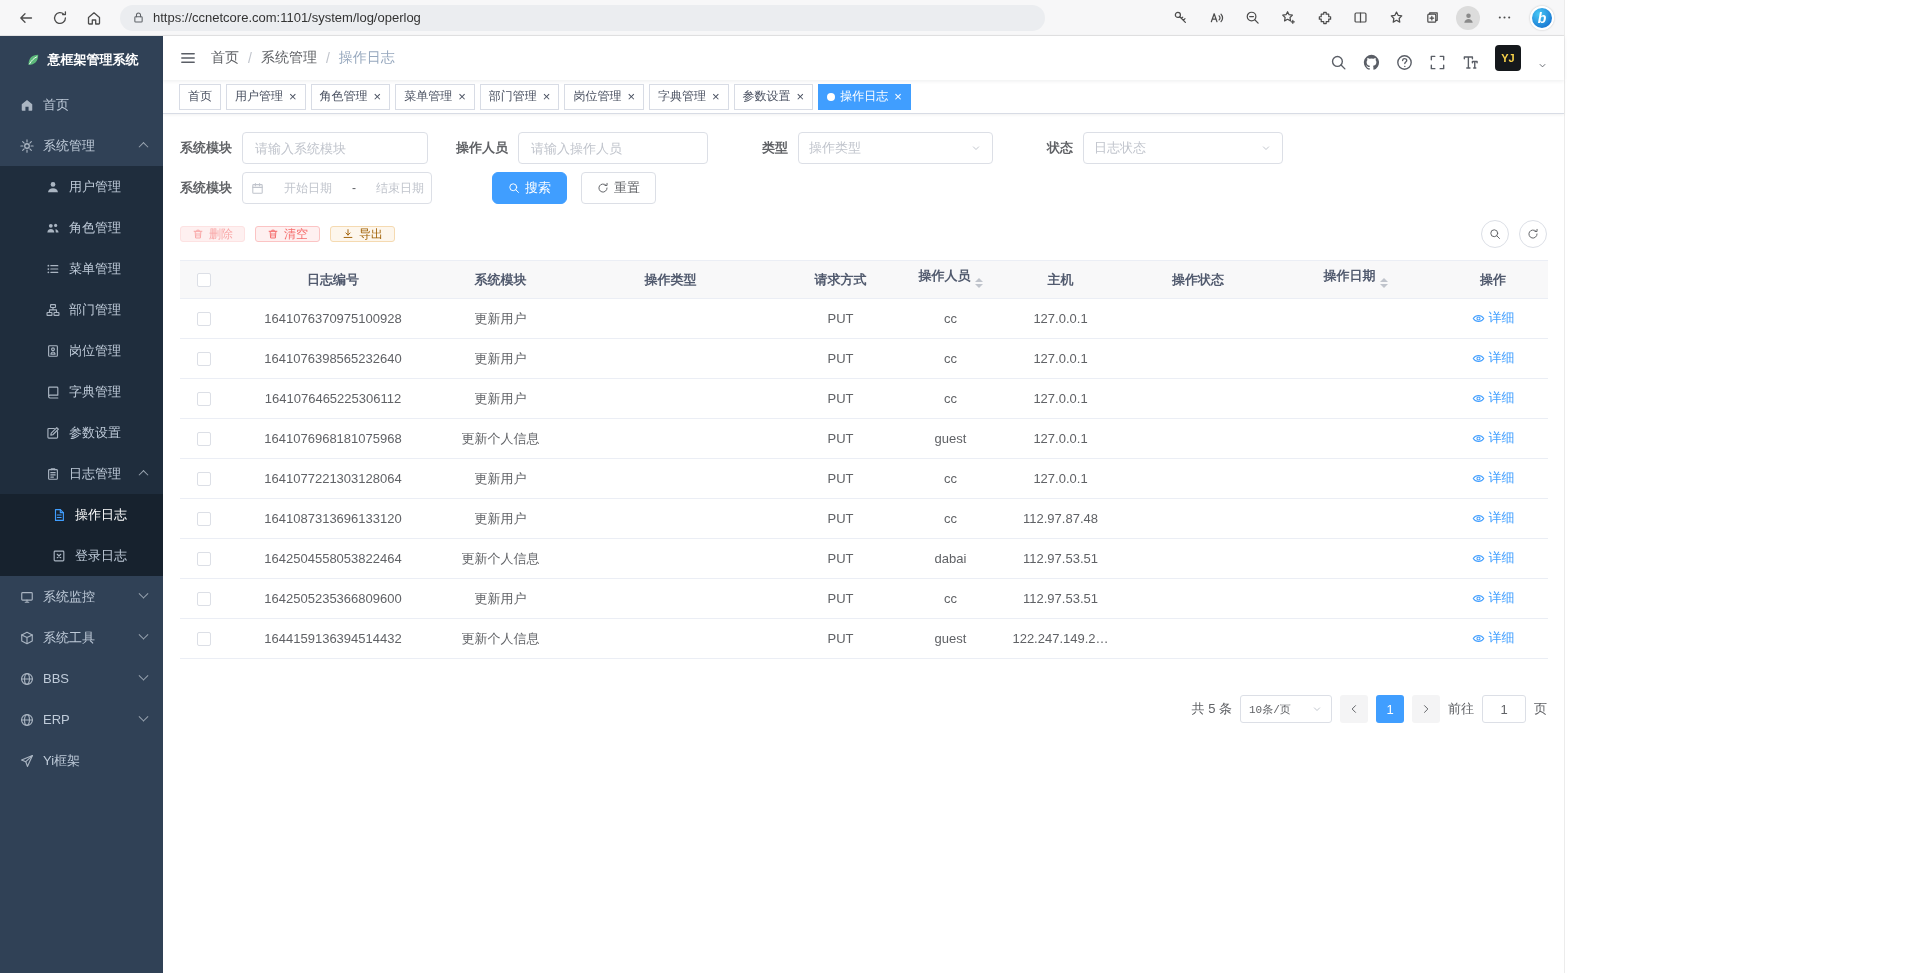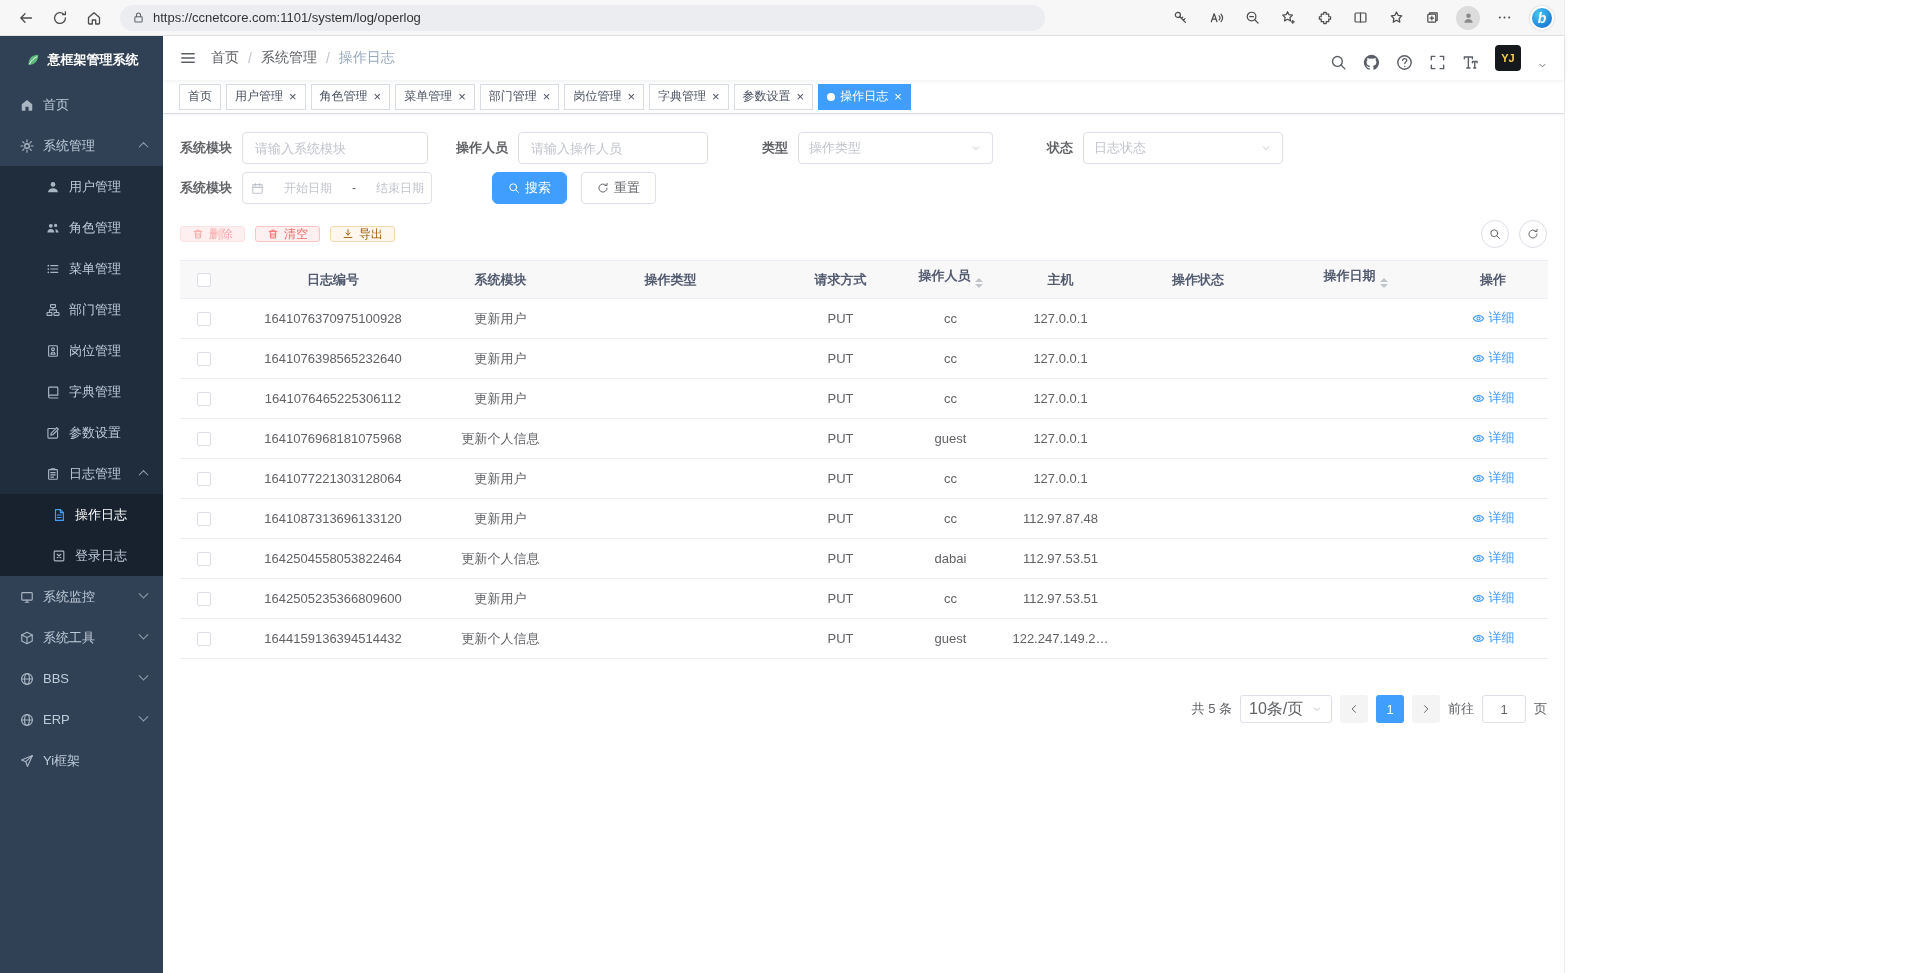--- a/index.html
+++ b/index.html
@@ -116,21 +116,21 @@
   .sort .sd { border-top-color:#c0c4cc; }
   .detail-link { color:#409EFF; display:inline-flex; align-items:center; gap:4px;
     font-size:13px; cursor:pointer; text-decoration:none; }
   .detail-link .ico { font-size:13px; display:flex; }
 
   
   .pagination { display:flex; align-items:center; justify-content:flex-end; gap:8px;
     margin-top:36px; padding-bottom:20px; font-size:13px; color:#606266; }
   .page-size { width:92px; height:28px; border:1px solid #dcdfe6; border-radius:3px;
     display:flex; align-items:center; padding:0 8px; gap:4px; cursor:pointer; }
-  .page-size span:first-child { flex:1; font-size:16px; color:#606266; }
+  .page-size span:first-child { flex:1; font-size:11px; color:#606266;font-family:Liberation Mono, monospace; }
   .pg-btn { min-width:28px; height:28px; border:none; border-radius:3px; background:#f4f4f5;
     color:#606266; font-size:13px; display:inline-flex; align-items:center; justify-content:center;
     cursor:pointer; font-family:inherit; }
   .pg-btn .ico { font-size:12px; display:flex; }
   .pg-btn.active { background:#409EFF; color:#fff; }
   .goto-input { width:44px; height:28px; border:1px solid #dcdfe6; border-radius:3px;
     text-align:center; font-size:13px; color:#606266; outline:none; font-family:inherit; }
 
   .ico svg { width:1em; height:1em; display:block; }
 </style>

